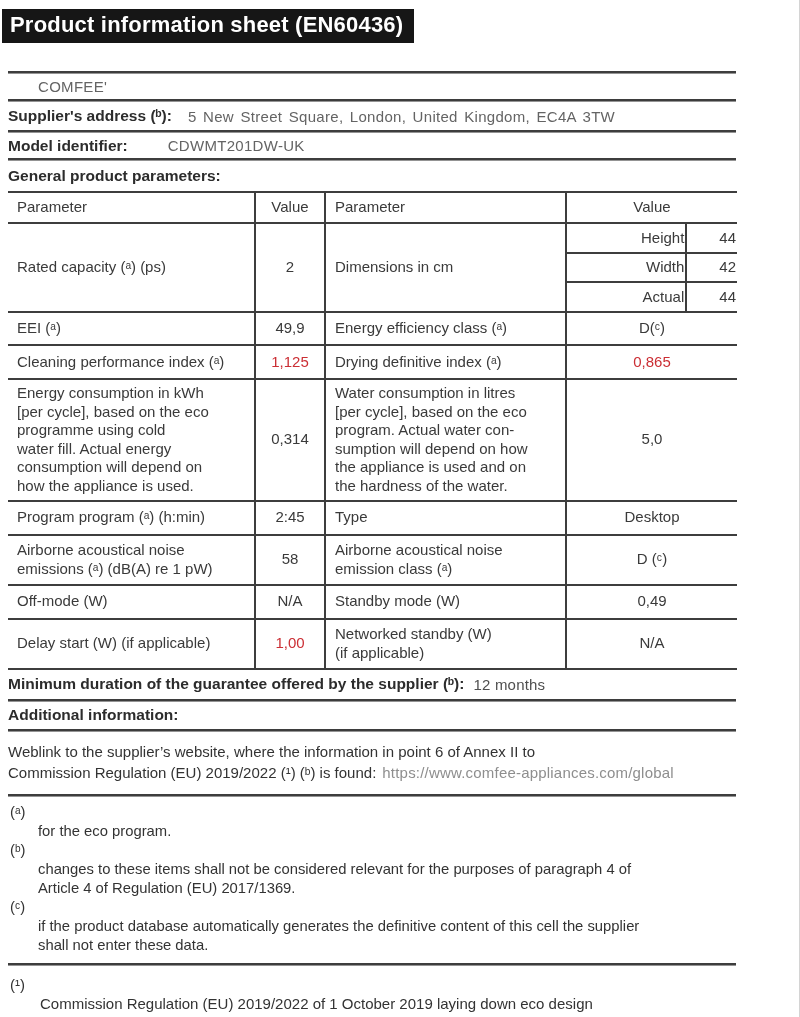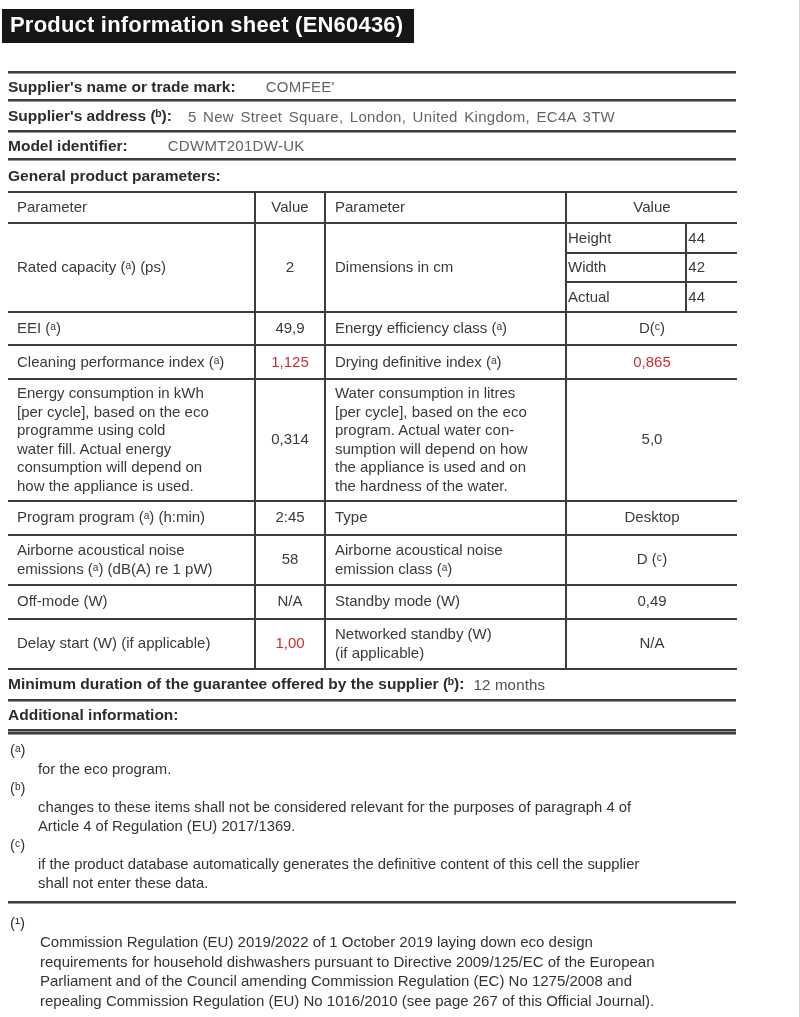--- a/index.html
+++ b/index.html
@@ -47,21 +47,21 @@
     border-bottom: 2px solid var(--rule-dark, #3e3e3e);
   }
   .ptable > tbody > tr + tr > td { border-top: 2px solid var(--rule-dark, #3e3e3e); }
   .ptable td { vertical-align: middle; line-height: 1.24; }
   .pc { padding: 4px 4px 4px 9px; white-space: pre-line; }
   .vc { text-align: center; padding: 2px; }
   .bl { border-left: 2px solid var(--rule-dark, #3e3e3e); }
   .hdr td { height: 31px; }
   .dims-cell { padding: 0 !important; vertical-align: top; }
   table.dims { width: 100%; border-collapse: collapse; }
-  .dims td { text-align: left; height: 29px; padding: 1px; }
+  .dims td { text-align: right; height: 29px; padding: 1px; }
   .dims tr + tr td { border-top: 2px solid var(--rule-dark, #3e3e3e); }
   .dims .dv { border-left: 2px solid var(--rule-dark, #3e3e3e); }
   .red { color: var(--red, #cb2e34); }
 
   .guarantee { height: 29px; display: flex; align-items: center; }
   .guarantee .g-val { margin-left: 9px; font-size: 15px; color: #4f4f4f; letter-spacing: .2px; }
   .add-heading { height: 27px; display: flex; align-items: center;
     font-weight: bold; font-size: 15.5px; color: #2c2c2c; }
   .weblink { padding: 9px 0 11px; font-size: 15px; color: #333; line-height: 21px; }
   .weblink .intro { white-space: pre-line; }
@@ -75,21 +75,20 @@
 </style>
 </head>
 <body>
 
 <div class="page">
 
   <div class="title-bar">Product information sheet (EN60436)</div>
 
   <div class="rule first"></div>
   <div class="info-row h25">
-    <span class="lbl">Supplier's name or trade mark:</span>
     <span class="info-val gap30">COMFEE'</span>
   </div>
   <div class="rule"></div>
   <div class="info-row h28">
     <span class="lbl">Supplier's address (ᵇ):</span>
     <span class="info-val gap16">5 New Street Square, London, United Kingdom, EC4A 3TW</span>
   </div>
   <div class="rule"></div>
   <div class="info-row h25">
     <span class="lbl">Model identifier:</span>
@@ -194,20 +193,24 @@
   </table>
 
   <div class="guarantee">
     <span class="lbl">Minimum duration of the guarantee offered by the supplier (ᵇ):</span>
     <span class="g-val">12 months</span>
   </div>
   <div class="rule"></div>
   <div class="add-heading">Additional information:</div>
   <div class="rule"></div>
 
+  <div class="weblink">
+    <span class="intro">Weblink to the supplier’s website, where the information in point 6 of Annex II to
+Commission Regulation (EU) 2019/2022 (¹) (ᵇ) is found:</span><span class="url">https://www.comfee-appliances.com/global</span>
+  </div>
   <div class="rule"></div>
 
   <div class="footnotes">
     <div class="fn">
       <span class="marker">(ᵃ)</span><span>for the eco program.</span>
     </div>
     <div class="fn">
       <span class="marker">(ᵇ)</span><span>changes to these items shall not be considered relevant for the purposes of paragraph 4 of
 Article 4 of Regulation (EU) 2017/1369.</span>
     </div>

